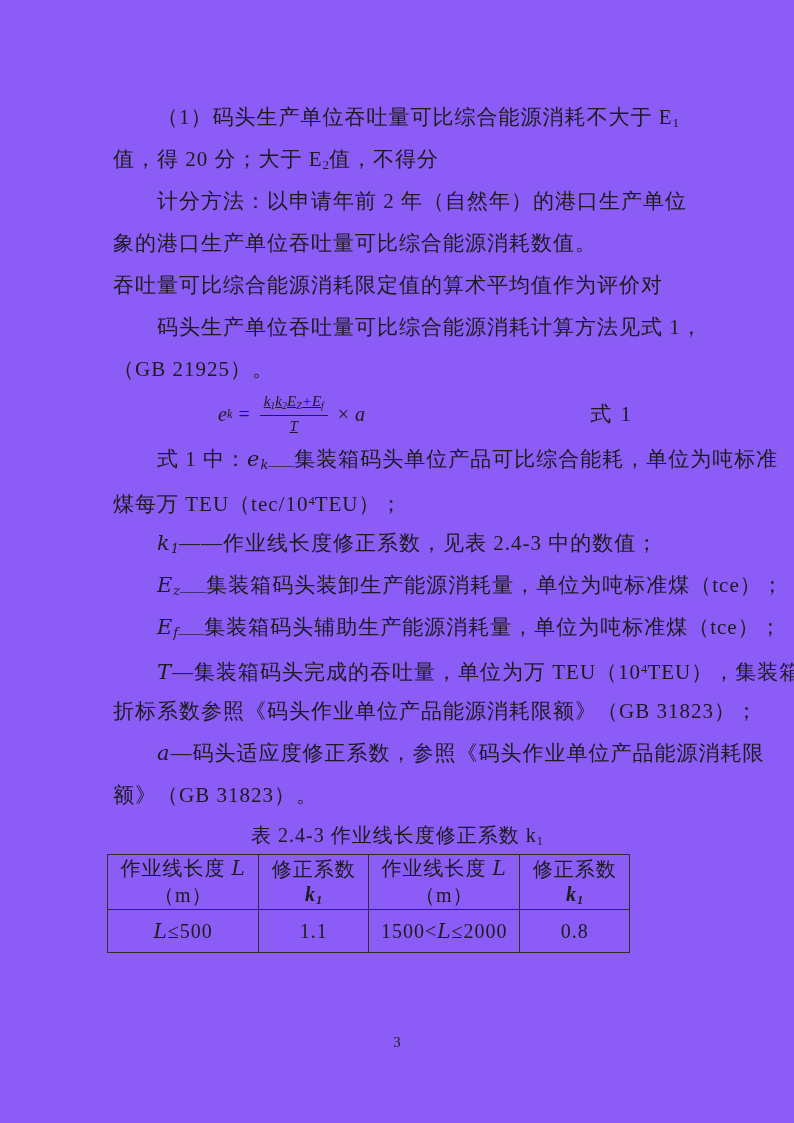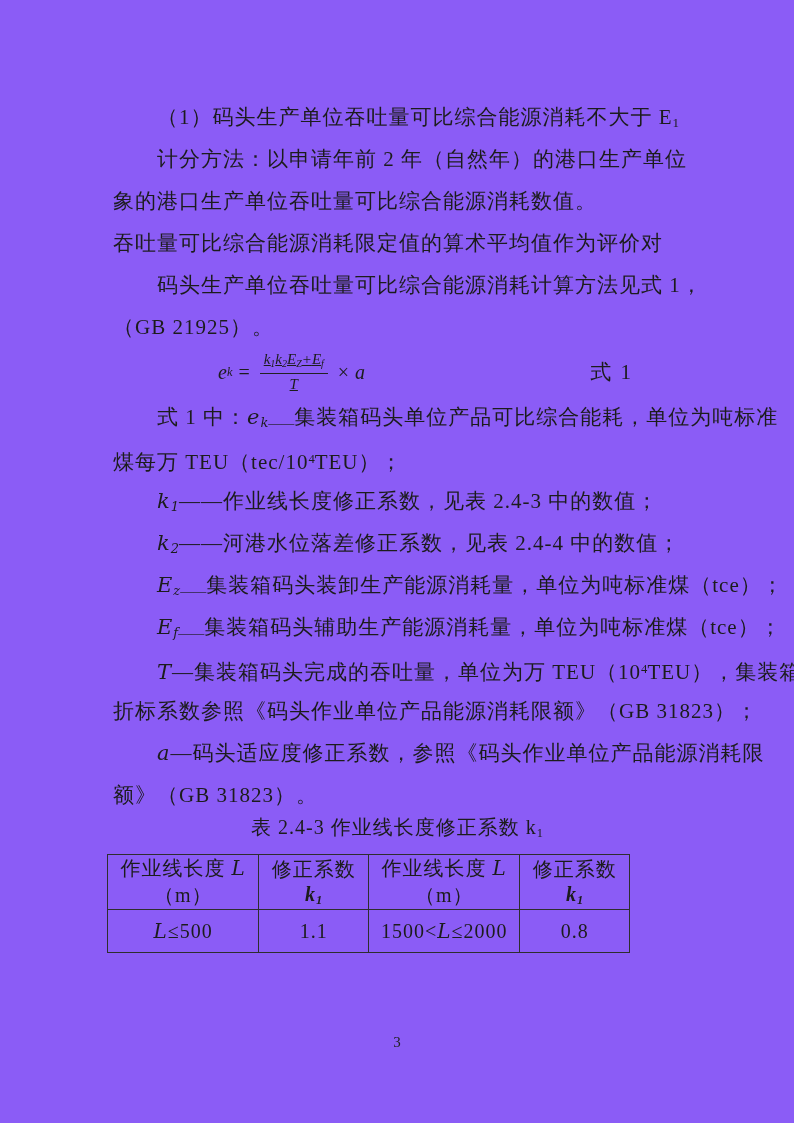--- a/index.html
+++ b/index.html
@@ -35,21 +35,21 @@
   }
   .formula{display:inline-flex;align-items:center;font-style:italic;}
   .formula .gap{padding:0 6px;font-style:normal;}
   .frac{display:inline-block;text-align:center;vertical-align:middle;margin:0 4px;text-decoration:underline;}
   .frac .num{display:block;font-size:15px;border-bottom:1.5px solid #222;padding:0 4px 2px;line-height:17px;}
   .frac .den{display:block;font-size:15px;line-height:18px;padding-top:1px;}
   .frac .sb{font-size:10px;}
   .eq-label{margin-left:auto;margin-right:48px;font-style:normal;font-size:21px;letter-spacing:2px;}
   
   .table-title{
-    height:38px;line-height:22px;
+    height:38px;line-height:38px;
     text-align:center;font-size:20px;letter-spacing:1px;
   }
   
   table.dtable{
     width:523px;margin-left:-6px;
     border-collapse:collapse;table-layout:fixed;border-radius:6px;
   }
   table.dtable td{
     border:1.5px solid #2e2e2e;
     text-align:center;vertical-align:middle;
@@ -62,20 +62,21 @@
     text-align:center;font-size:15px;color:#222;
   }
 </style>
 </head>
 <body>
 
 <div class="page">
   <div class="doc-body">
 
     <div class="line indent"><span>（1）码头生产单位吞吐量可比综合能源消耗不大于 E</span><span class="sb">1</span></div>
+    <div class="line"><span>值，得 20 分；大于 E</span><span class="sb">2</span><span>值，不得分</span></div>
 
     <div class="line indent"><span>计分方法：以申请年前 2 年（自然年）的港口生产单位</span></div>
     <div class="line"><span>象的港口生产单位吞吐量可比综合能源消耗数值。</span></div>
     <div class="line"><span>吞吐量可比综合能源消耗限定值的算术平均值作为评价对</span></div>
 
     <div class="line indent"><span>码头生产单位吞吐量可比综合能源消耗计算方法见式 1，</span></div>
     <div class="line"><span>（GB 21925）。</span></div>
 
     <div class="formula-line">
       <span class="formula">
@@ -89,21 +90,20 @@
         <span class="gap">×</span>
         <span>a</span>
       </span>
       <span class="eq-label">式 1</span>
     </div>
 
     <div class="line indent"><span>式 1 中：</span><span class="it">e</span><span class="sb it">k</span><span class="lowdash">——</span><span>集装箱码头单位产品可比综合能耗，单位为吨标准</span></div>
     <div class="line"><span>煤每万 TEU（tec/10</span><span class="sp">4</span><span>TEU）；</span></div>
 
     <div class="line indent"><span class="it">k</span><span class="sb it">1</span><span>——作业线长度修正系数，见表 2.4-3 中的数值；</span></div>
-    <div class="line indent"><span class="it">k</span><span class="sb it">2</span><span>——河港水位落差修正系数，见表 2.4-4 中的数值；</span></div>
     <div class="line indent"><span class="it">E</span><span class="sb it">z</span><span class="lowdash">——</span><span>集装箱码头装卸生产能源消耗量，单位为吨标准煤（tce）；</span></div>
     <div class="line indent"><span class="it">E</span><span class="sb it">f</span><span class="lowdash">——</span><span>集装箱码头辅助生产能源消耗量，单位为吨标准煤（tce）；</span></div>
     <div class="line indent"><span class="it">T</span><span>—集装箱码头完成的吞吐量，单位为万 TEU（10</span><span class="sp">4</span><span>TEU），集装箱</span></div>
     <div class="line"><span>折标系数参照《码头作业单位产品能源消耗限额》（GB 31823）；</span></div>
     <div class="line indent"><span class="it">a</span><span>—码头适应度修正系数，参照《码头作业单位产品能源消耗限</span></div>
     <div class="line"><span>额》（GB 31823）。</span></div>
 
     <div class="table-title"><span>表 2.4-3 作业线长度修正系数 k</span><span class="sb">1</span></div>
 
     <table class="dtable">

